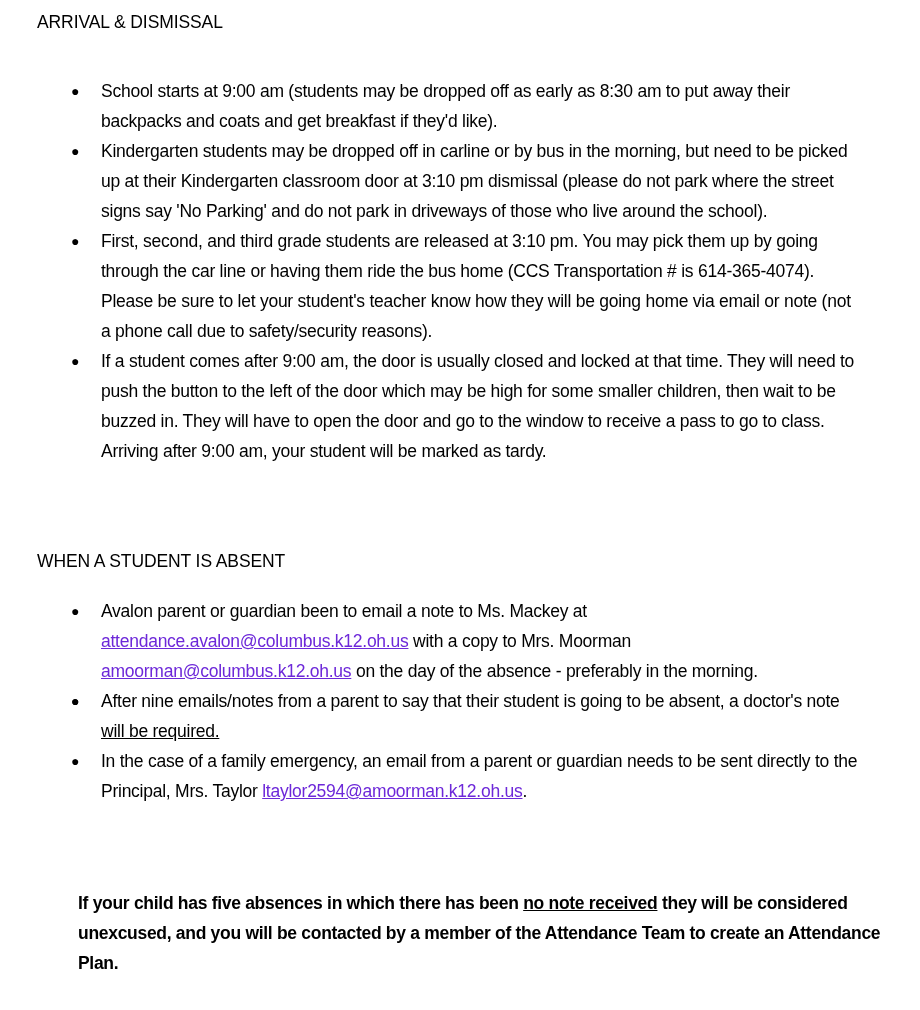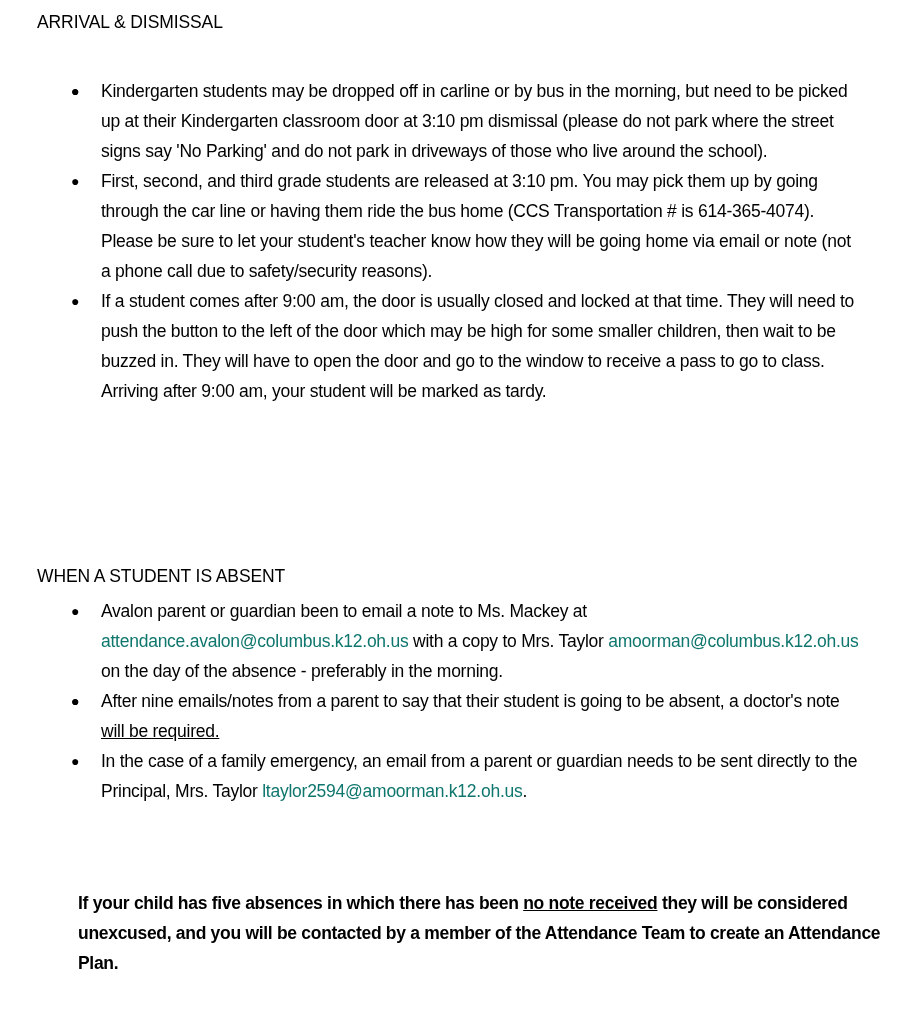--- a/index.html
+++ b/index.html
@@ -10,58 +10,59 @@
   }
   .doc { position: relative; padding: 0; }
   .heading {
     position: absolute; left: 37px;
     font-size: 17.5px; letter-spacing: -0.1px;
     line-height: 30px;
   }
   .list { position: absolute; left: 0; width: 900px; margin: 0; padding: 0; list-style: none; }
   .item { position: relative; padding-left: 101px; padding-right: 40px; font-size: 17.5px; line-height: 30px; letter-spacing: -0.25px; }
   .bullet { position: absolute; left: 69px; top: 0; width: 12px; text-align: center; font-size: 14px; }
-  .link { color: #0f766e; }
+  .link { color: #6d28d9; text-decoration: underline; }
   .u { text-decoration: underline; }
   .final {
     position: absolute; left: 37px; width: 820px;
     font-weight: bold; font-size: 17.5px; line-height: 30px; letter-spacing: -0.3px; margin-left: 41px;
   }
 </style>
 </head>
 <body>
 
 <div class="doc">
 
   <div class="heading" style="top:7px;">ARRIVAL &amp; DISMISSAL</div>
 
   <ul class="list" style="top:76px;">
     <li class="item">
       <span class="bullet">●</span>
+      <span>School starts at 9:00 am (students may be dropped off as early as 8:30 am to put away their backpacks and coats and get breakfast if they'd like).</span>
     </li>
     <li class="item">
       <span class="bullet">●</span>
       <span>Kindergarten students may be dropped off in carline or by bus in the morning, but need to be picked up at their Kindergarten classroom door at 3:10 pm dismissal (please do not park where the street signs say 'No Parking' and do not park in driveways of those who live around the school).</span>
     </li>
     <li class="item">
       <span class="bullet">●</span>
       <span>First, second, and third grade students are released at 3:10 pm.  You may pick them up by going through the car line or having them ride the bus home (CCS Transportation # is 614-365-4074).  Please be sure to let your student's teacher know how they will be going home via email or note (not a phone call due to safety/security reasons).</span>
     </li>
     <li class="item">
       <span class="bullet">●</span>
       <span>If a student comes after 9:00 am, the door is usually closed and locked at that time.  They will need to push the button to the left of the door which may be high for some smaller children, then wait to be buzzed in.  They will have to open the door and go to the window to receive a pass to go to class.  Arriving after 9:00 am, your student will be marked as tardy.</span>
     </li>
   </ul>
 
-  <div class="heading" style="top:561px;text-align:right;">WHEN A STUDENT IS ABSENT</div>
+  <div class="heading" style="top:546px;text-align:right;">WHEN A STUDENT IS ABSENT</div>
 
   <ul class="list" style="top:596px;">
     <li class="item">
       <span class="bullet">●</span>
-      <span>Avalon parent or guardian been to email a note to Ms. Mackey at </span><a class="link">attendance.avalon@columbus.k12.oh.us</a><span> with a copy to Mrs. Taylor </span><a class="link">amoorman@columbus.k12.oh.us</a><span> on the day of the absence - preferably in the morning.</span>
+      <span>Avalon parent or guardian been to email a note to Ms. Mackey at </span><a class="link">attendance.avalon@columbus.k12.oh.us</a><span> with a copy to Mrs. Moorman </span><a class="link">amoorman@columbus.k12.oh.us</a><span> on the day of the absence - preferably in the morning.</span>
     </li>
     <li class="item">
       <span class="bullet">●</span>
     </li>
     <li class="item">
       <span class="bullet">●</span>
       <span>After nine emails/notes from a parent to say that their student is going to be absent, a doctor's note </span><span class="u">will be required.</span>
     </li>
     <li class="item">
       <span class="bullet">●</span>

